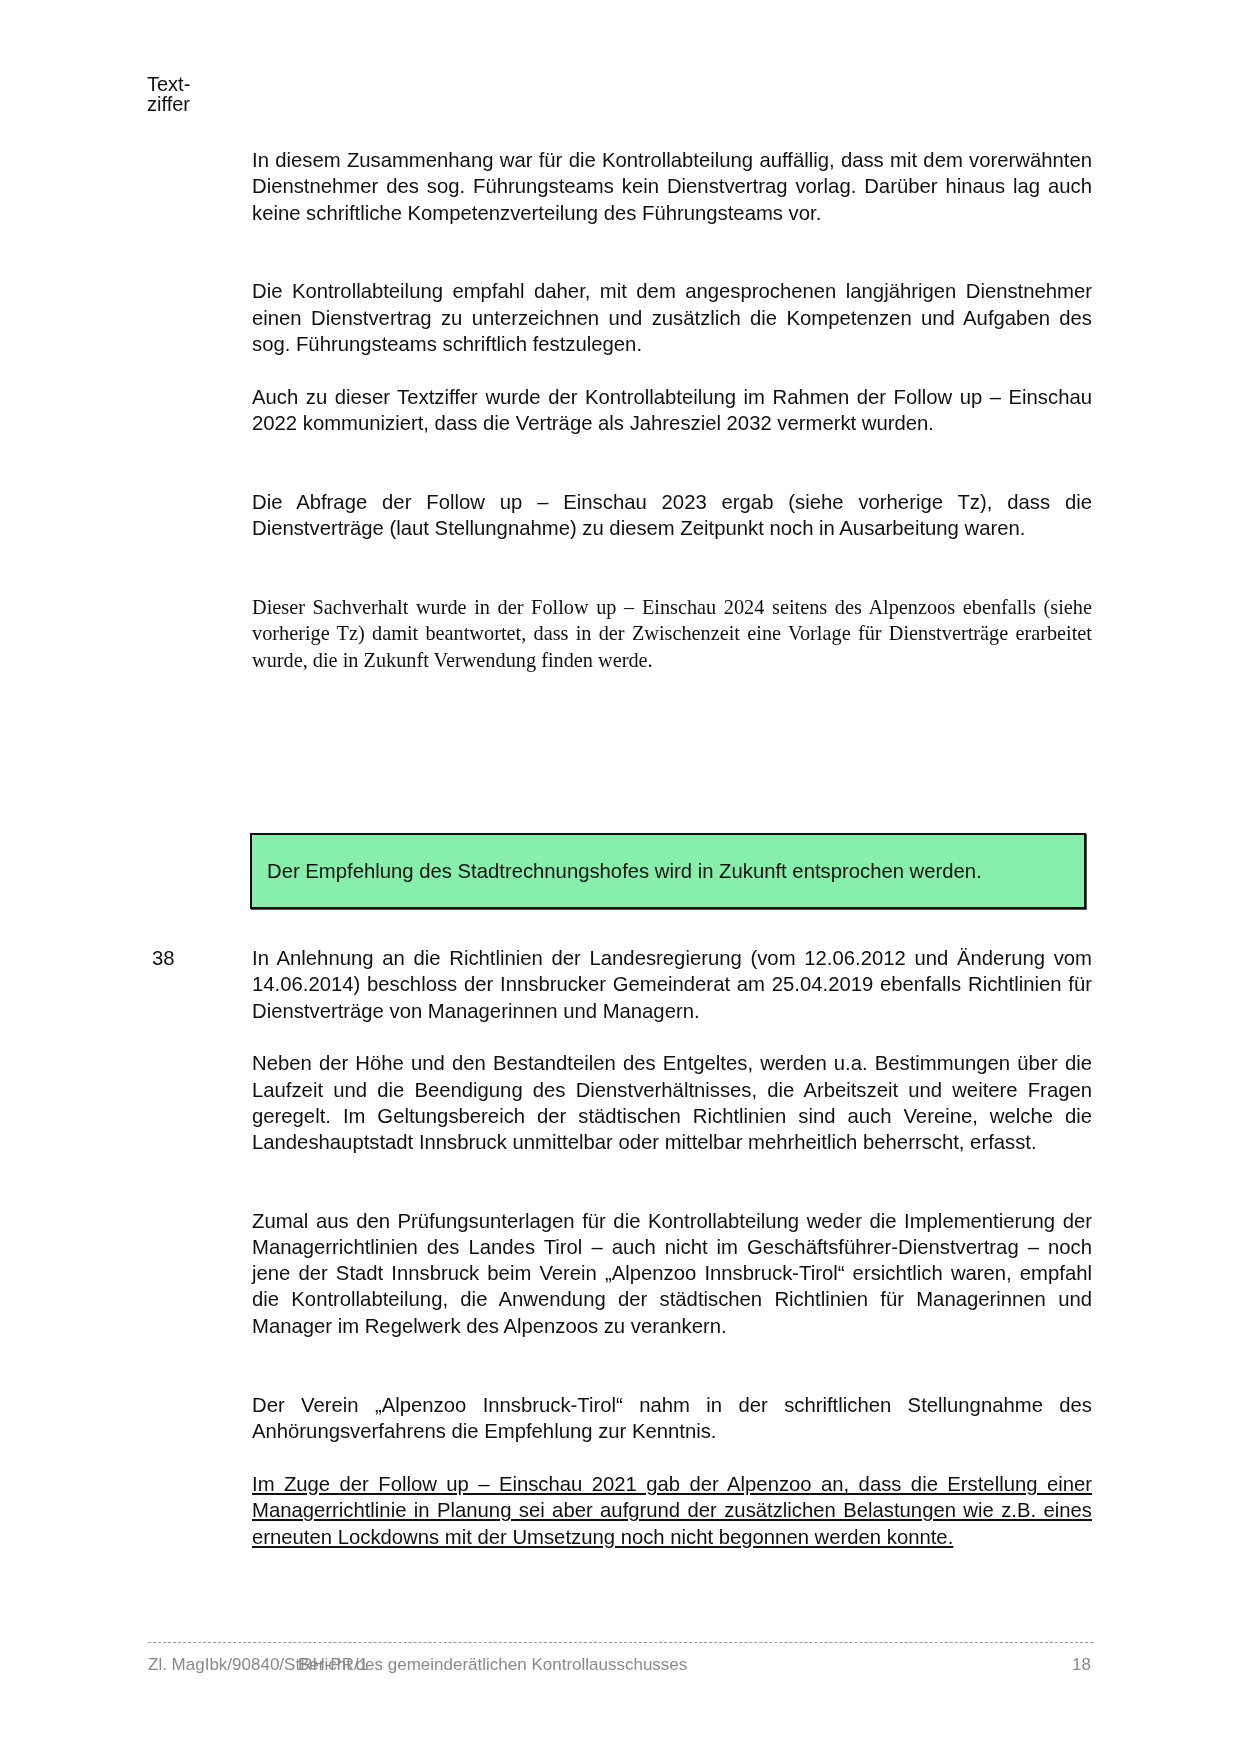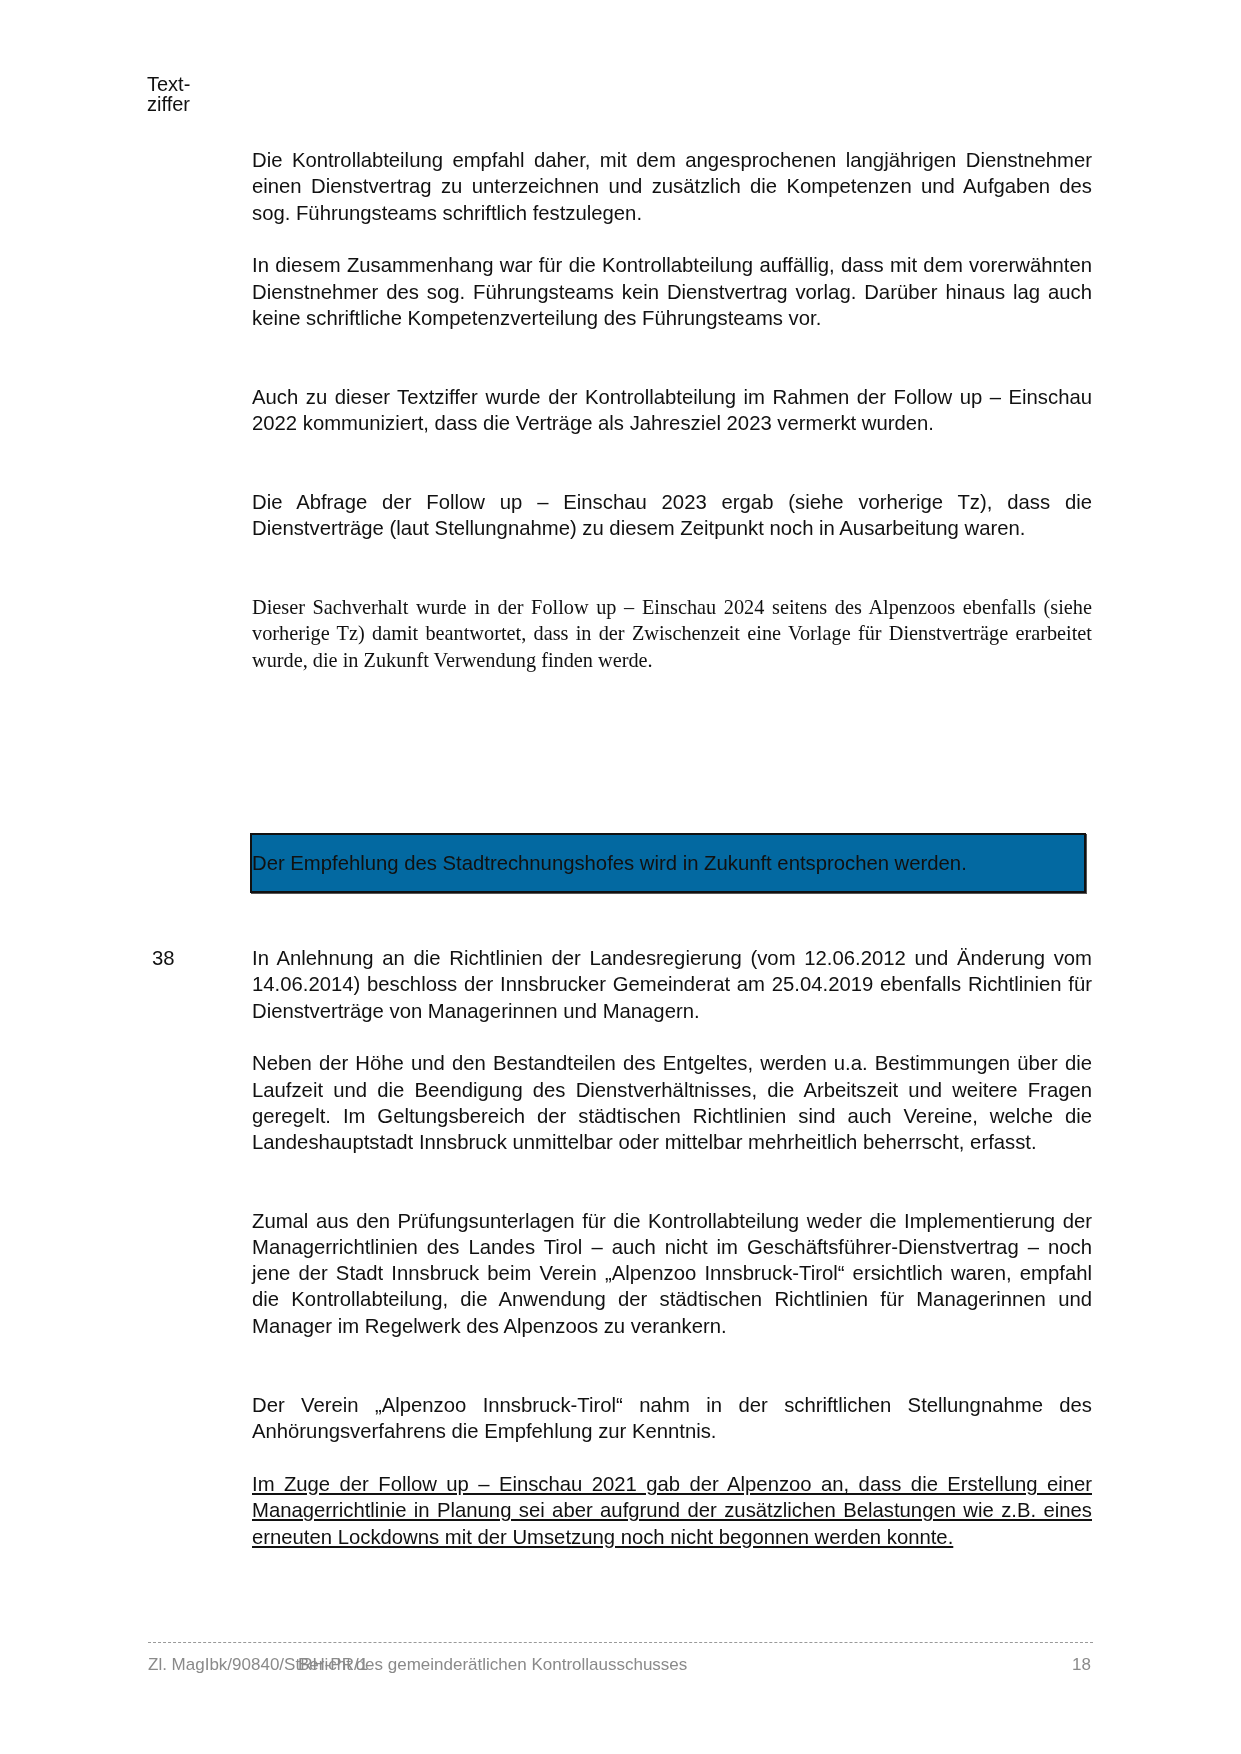--- a/index.html
+++ b/index.html
@@ -2,42 +2,42 @@
 <html><head>
 <meta charset="utf-8">
 <style>
   html, body { margin: 0; padding: 0; background: #ffffff; }
   body { width: 1241px; height: 1754px; position: relative; overflow: hidden;
          font-family: "Liberation Sans", sans-serif; color: #111111; }
   .margin-label { position: absolute; left: 147px; top: 74px; font-size: 20px; line-height: 20px; color: #111; }
   .block { position: absolute; left: 252px; width: 840px; }
   .para { font-size: 20.3px; line-height: 26.3px; text-align: justify; margin: 0 0 26.3px 0; hyphens: none; }
   .tz-num { position: absolute; left: 152px; font-size: 20.3px; line-height: 26.3px; }
-  .highlight-box { position: absolute; left: 250px; top: 833px; width: 836px; height: 60px;
-                   background: #0369a1; border: 2px solid #111; box-shadow: 1px 1px 0 #555;
-                   display: flex; align-items: center; box-sizing: border-box; }
+  .highlight-box { position: absolute; left: 250px; top: 833px; width: 836px; height: 76px;
+                   background: #86efac; border: 2px solid #111; box-shadow: 1px 1px 0 #555;
+                   display: flex; align-items: center; padding-left: 15px; box-sizing: border-box; }
   .highlight-box span { font-size: 20.3px; }
   .footer-rule { position: absolute; left: 148px; top: 1642px; width: 945px; border-top: 1.5px dashed #9a9a9a; }
   .footer { position: absolute; left: 148px; top: 1654px; width: 945px; font-size: 17px; color: #8a8a8a; line-height: 22px; }
   .footer .ref { position: absolute; left: 0; }
   .footer .title { position: absolute; left: 150px; }
   .footer .page { position: absolute; right: 2px; margin-left: 8px; }
 </style>
 </head>
 <body>
 
 <div class="margin-label">
   <div>Text-</div>
   <div>ziffer</div>
 </div>
 
 <div class="block" style="top:147px;">
+  <p class="para" style="height:105px;">In diesem Zusammenhang war für die Kontrollabteilung auffällig, dass mit dem vorerwähnten Dienstnehmer des sog. Führungsteams kein Dienstvertrag vorlag. Darüber hinaus lag auch keine schriftliche Kompetenzverteilung des Führungsteams vor.</p>
   <p class="para" style="height:79px;">Die Kontrollabteilung empfahl daher, mit dem angesprochenen langjährigen Dienstnehmer einen Dienstvertrag zu unterzeichnen und zusätzlich die Kompetenzen und Aufgaben des sog. Führungsteams schriftlich festzulegen.</p>
-  <p class="para" style="height:105px;">In diesem Zusammenhang war für die Kontrollabteilung auffällig, dass mit dem vorerwähnten Dienstnehmer des sog. Führungsteams kein Dienstvertrag vorlag. Darüber hinaus lag auch keine schriftliche Kompetenzverteilung des Führungsteams vor.</p>
-  <p class="para" style="height:79px;">Auch zu dieser Textziffer wurde der Kontrollabteilung im Rahmen der Follow up – Einschau 2022 kommuniziert, dass die Verträge als Jahresziel 2023 vermerkt wurden.</p>
+  <p class="para" style="height:79px;">Auch zu dieser Textziffer wurde der Kontrollabteilung im Rahmen der Follow up – Einschau 2022 kommuniziert, dass die Verträge als Jahresziel 2032 vermerkt wurden.</p>
   <p class="para" style="height:79px;">Die Abfrage der Follow up – Einschau 2023 ergab (siehe vorherige Tz), dass die Dienstverträge (laut Stellungnahme) zu diesem Zeitpunkt noch in Ausarbeitung waren.</p>
   <p class="para" style="height:105px;font-family:Liberation Serif, serif;">Dieser Sachverhalt wurde in der Follow up – Einschau 2024 seitens des Alpenzoos ebenfalls (siehe vorherige Tz) damit beantwortet, dass in der Zwischenzeit eine Vorlage für Dienstverträge erarbeitet wurde, die in Zukunft Verwendung finden werde.</p>
 </div>
 
 <div class="highlight-box">
   <span>Der Empfehlung des Stadtrechnungshofes wird in Zukunft entsprochen werden.</span>
 </div>
 
 <div class="tz-num" style="top:945px;text-align:center;">38</div>
 <div class="block" style="top:945px;">

